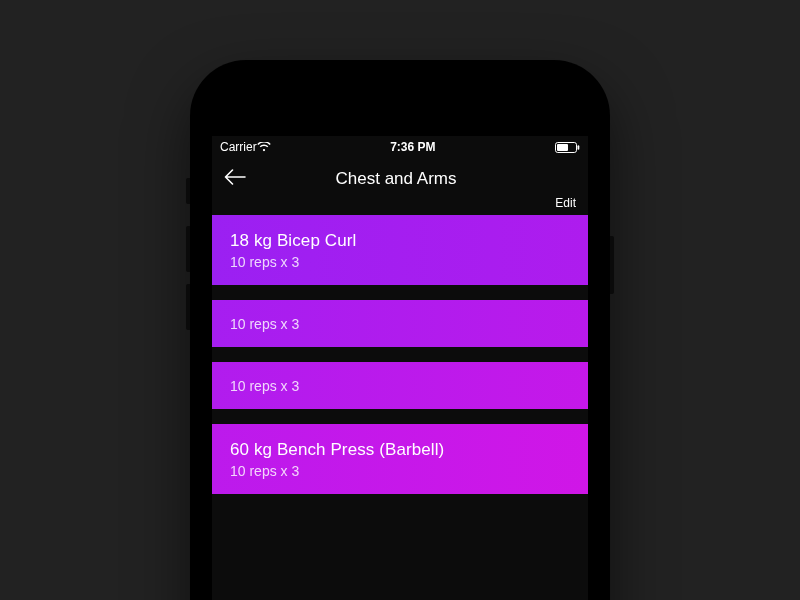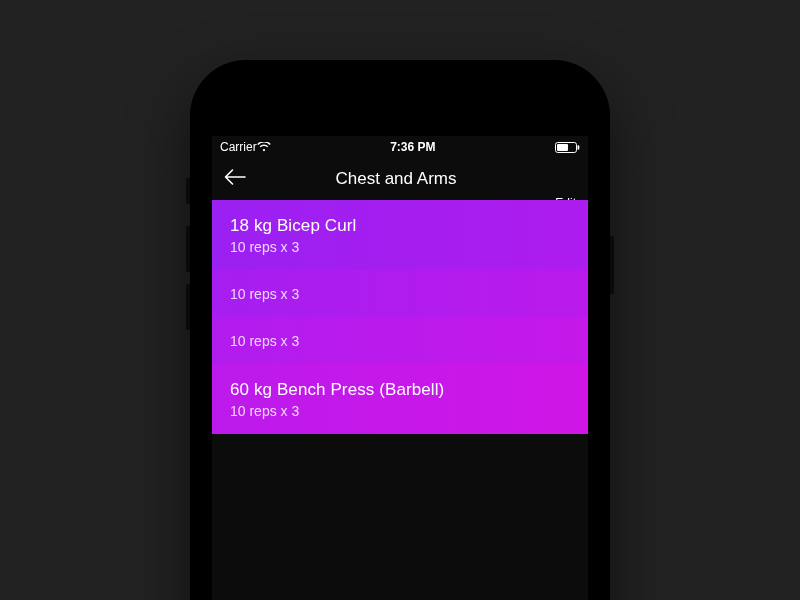--- a/index.html
+++ b/index.html
@@ -109,20 +109,21 @@
   }
   
   .list {
     display: flex;
     flex-direction: column;
   }
   .row {
     padding: 16px 18px 15px 18px;
     color: #fff;
     cursor: pointer;
+    margin-top: 15px;
   }
   .row .title {
     font-size: 17px;
     font-weight: 400;
     letter-spacing: 0.1px;
     margin-bottom: 3px;
   }
   .row .sub {
     font-size: 14px;
     font-weight: 400;

